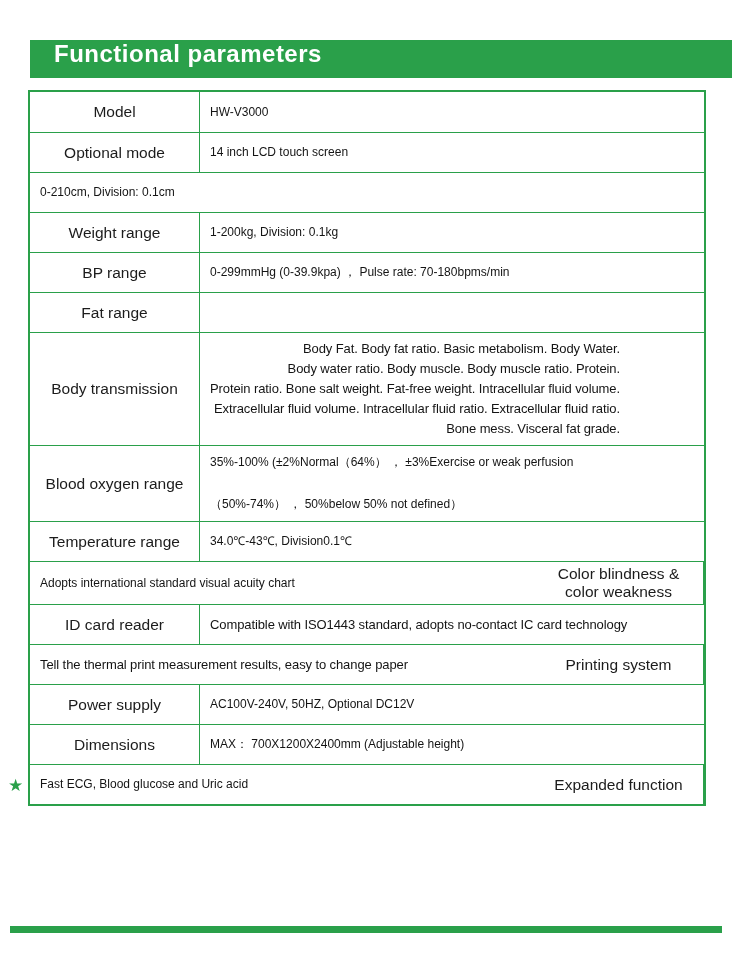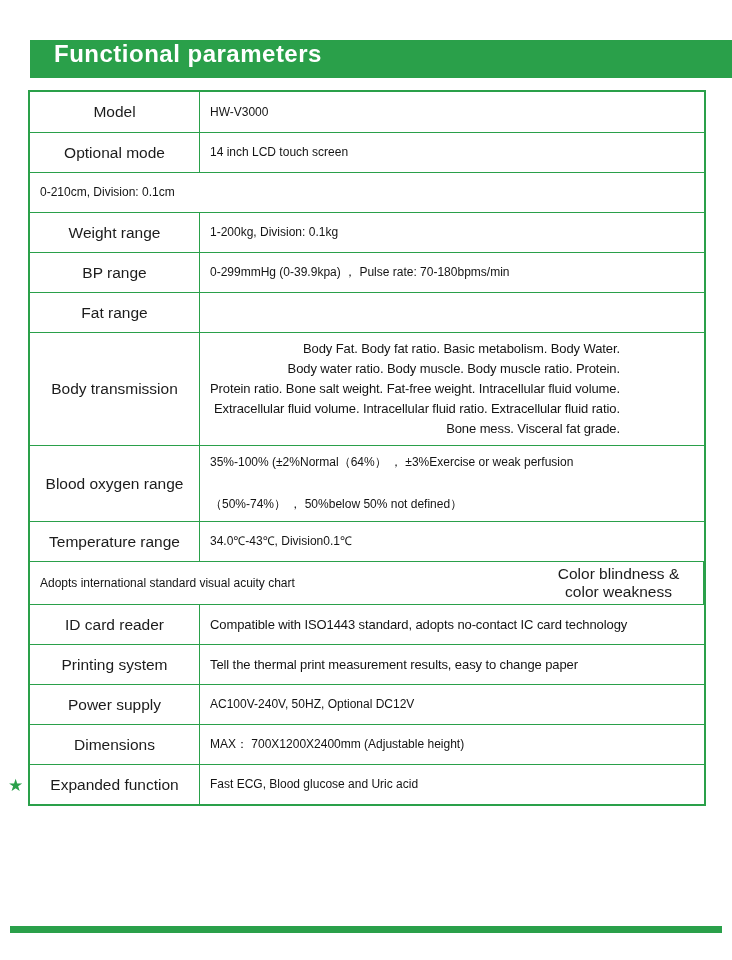--- a/index.html
+++ b/index.html
@@ -123,37 +123,37 @@
     <div class="cell label">Color blindness &amp;
 color weakness</div>
   </div>
 
   <div class="row">
     <div class="cell label">ID card reader</div>
     <div class="cell value compact">Compatible with ISO1443 standard, adopts no-contact IC card technology</div>
   </div>
 
   <div class="row">
+    <div class="cell value compact">Tell the thermal print measurement results, easy to change paper</div>
     <div class="cell label">Printing system</div>
-    <div class="cell value compact">Tell the thermal print measurement results, easy to change paper</div>
   </div>
 
 
   <div class="row">
     <div class="cell label">Power supply</div>
     <div class="cell value">AC100V-240V,  50HZ,  Optional DC12V</div>
   </div>
 
   <div class="row">
     <div class="cell label">Dimensions</div>
     <div class="cell value">MAX： 700X1200X2400mm  (Adjustable height)</div>
   </div>
 
   <div class="row">
+    <div class="cell value">Fast ECG, Blood glucose and Uric acid</div>
     <div class="cell label">Expanded function</div>
-    <div class="cell value">Fast ECG, Blood glucose and Uric acid</div>
   <span class="star">★</span>
       </div>
 </div>
 
   <div class="bottom-bar"></div>
 
 </div>
 
 </body></html>

